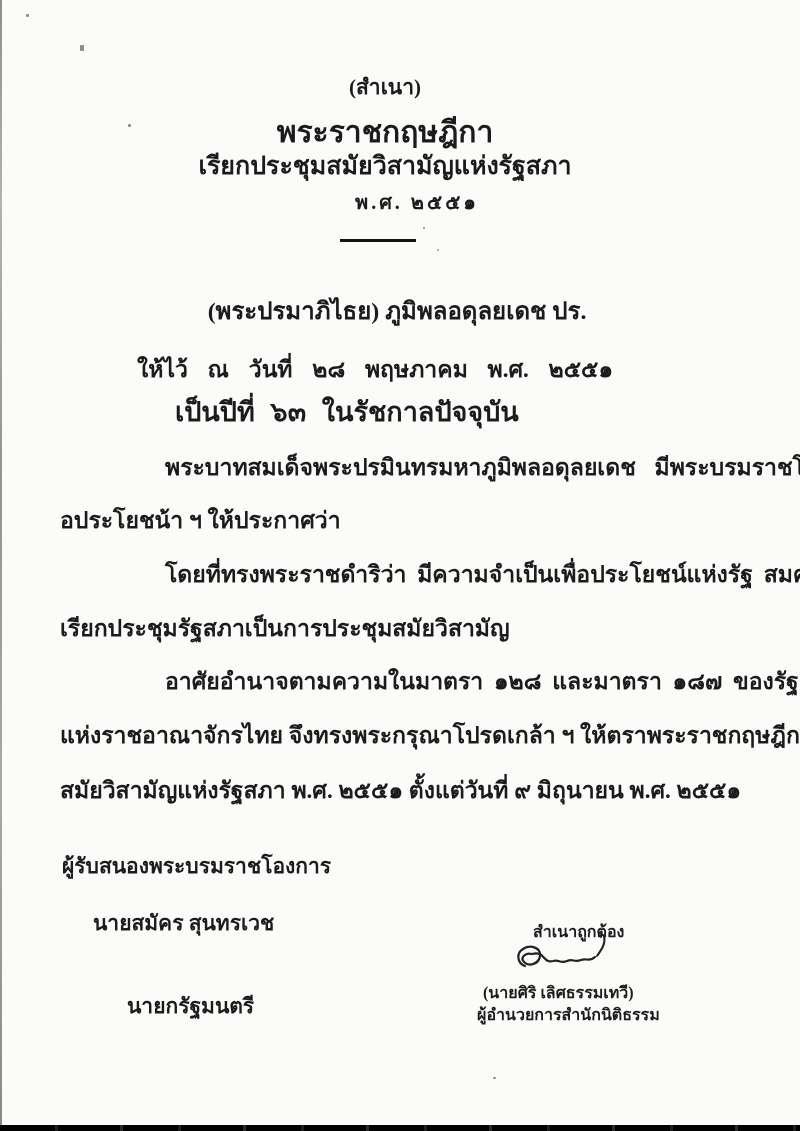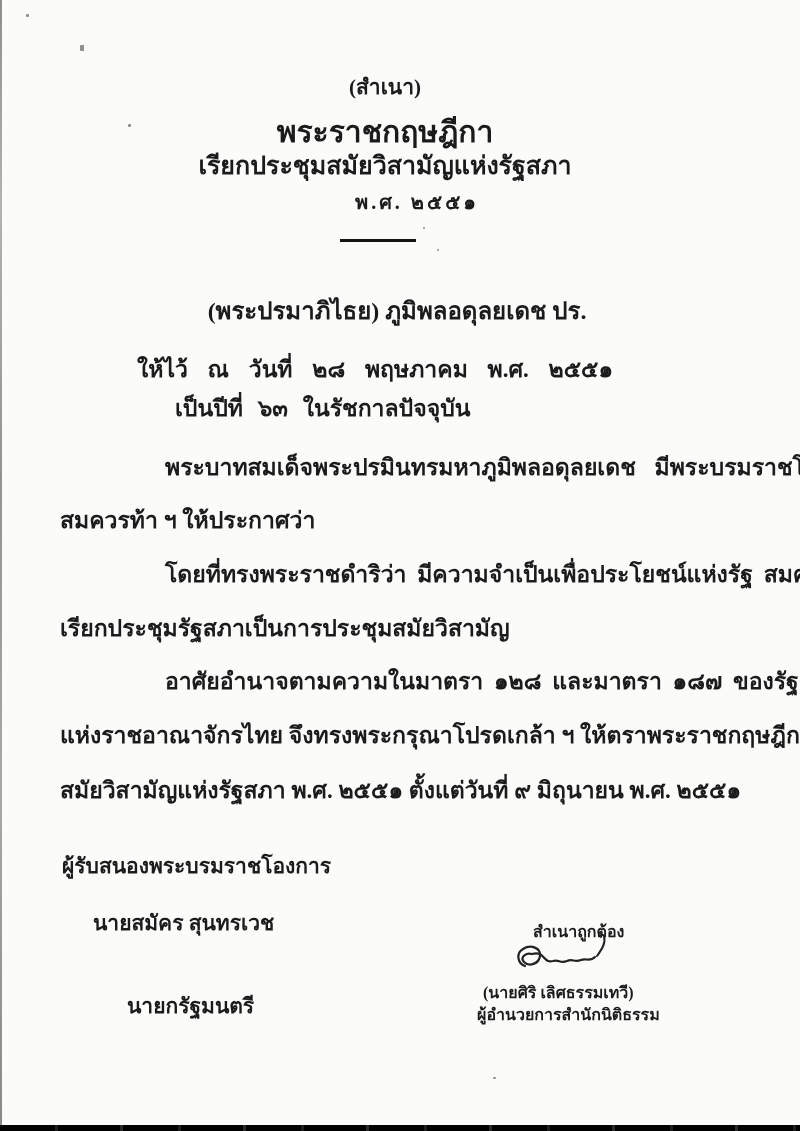--- a/index.html
+++ b/index.html
@@ -26,21 +26,21 @@
     width: 770px;
     text-align: center;
     white-space: nowrap;
   }
   .t-copy     { font-size: 21px; font-weight: 600; }
   .t-title    { font-size: 30px; font-weight: 700; }
   .t-subtitle { font-size: 25px; font-weight: 700; }
   .t-year     { font-size: 20px; font-weight: 700; letter-spacing: 3px; }
   .t-royal    { font-size: 24px; font-weight: 600; }
   .t-date     { font-size: 23px; font-weight: 700; word-spacing: 14px; }
-  .t-reign    { font-size: 23px; font-weight: 600; word-spacing: 9px; }
+  .t-reign    { font-size: 27px; font-weight: 600; word-spacing: 9px; }
   .t-body     { font-size: 23px; font-weight: 600; }
   .ws-wide    { word-spacing: 13px; }
   .ws-mid     { word-spacing: 5px; }
   .t-counter  { font-size: 21px; font-weight: 600; }
   .t-cert     { font-size: 16px; font-weight: 600; }
   .divider {
     position: absolute;
     left: 340px;
     top: 239px;
     width: 76px;
@@ -84,21 +84,21 @@
   <div class="center-block t-title" style="top:108px;">พระราชกฤษฎีกา</div>
   <div class="center-block t-subtitle" style="top:145px;">เรียกประชุมสมัยวิสามัญแห่งรัฐสภา</div>
   <div class="center-block t-year" style="top:186px;padding-left:32px;">พ.ศ. ๒๕๕๑</div>
   <div class="divider"></div>
 
   <div class="center-block t-royal" style="top:291px; width:794px;">(พระปรมาภิไธย) ภูมิพลอดุลยเดช ปร.</div>
   <div class="abs t-date" style="left:137px; top:351px;">ให้ไว้ ณ วันที่ ๒๘ พฤษภาคม พ.ศ. ๒๕๕๑</div>
   <div class="abs t-reign" style="left:175px; top:390px;">เป็นปีที่ ๖๓ ในรัชกาลปัจจุบัน</div>
 
   <div class="abs t-body ws-wide" style="left:165px; top:449px;">พระบาทสมเด็จพระปรมินทรมหาภูมิพลอดุลยเดช มีพระบรมราชโองการ</div>
-  <div class="abs t-body" style="left:60px; top:502px;">สมควรท้า ฯ ให้ประกาศว่า</div>
+  <div class="abs t-body" style="left:60px; top:502px;">อประโยชน้า ฯ ให้ประกาศว่า</div>
 
   <div class="abs t-body ws-mid" style="left:165px; top:556px;">โดยที่ทรงพระราชดำริว่า มีความจำเป็นเพื่อประโยชน์แห่งรัฐ สมควรที่จะ</div>
   <div class="abs t-body" style="left:60px; top:610px;">เรียกประชุมรัฐสภาเป็นการประชุมสมัยวิสามัญ</div>
 
   <div class="abs t-body ws-mid" style="left:165px; top:663px;">อาศัยอำนาจตามความในมาตรา ๑๒๘ และมาตรา ๑๘๗ ของรัฐธรรมนูญ</div>
   <div class="abs t-body" style="left:60px; top:717px;">แห่งราชอาณาจักรไทย จึงทรงพระกรุณาโปรดเกล้า ฯ ให้ตราพระราชกฤษฎีกาเรียกประชุม</div>
   <div class="abs t-body" style="left:60px; top:772px;">สมัยวิสามัญแห่งรัฐสภา พ.ศ. ๒๕๕๑ ตั้งแต่วันที่ ๙ มิถุนายน พ.ศ. ๒๕๕๑</div>
 
   <div class="abs t-counter" style="left:62px; top:849px;">ผู้รับสนองพระบรมราชโองการ</div>
   <div class="abs t-counter" style="left:93px; top:906px;">นายสมัคร สุนทรเวช</div>

